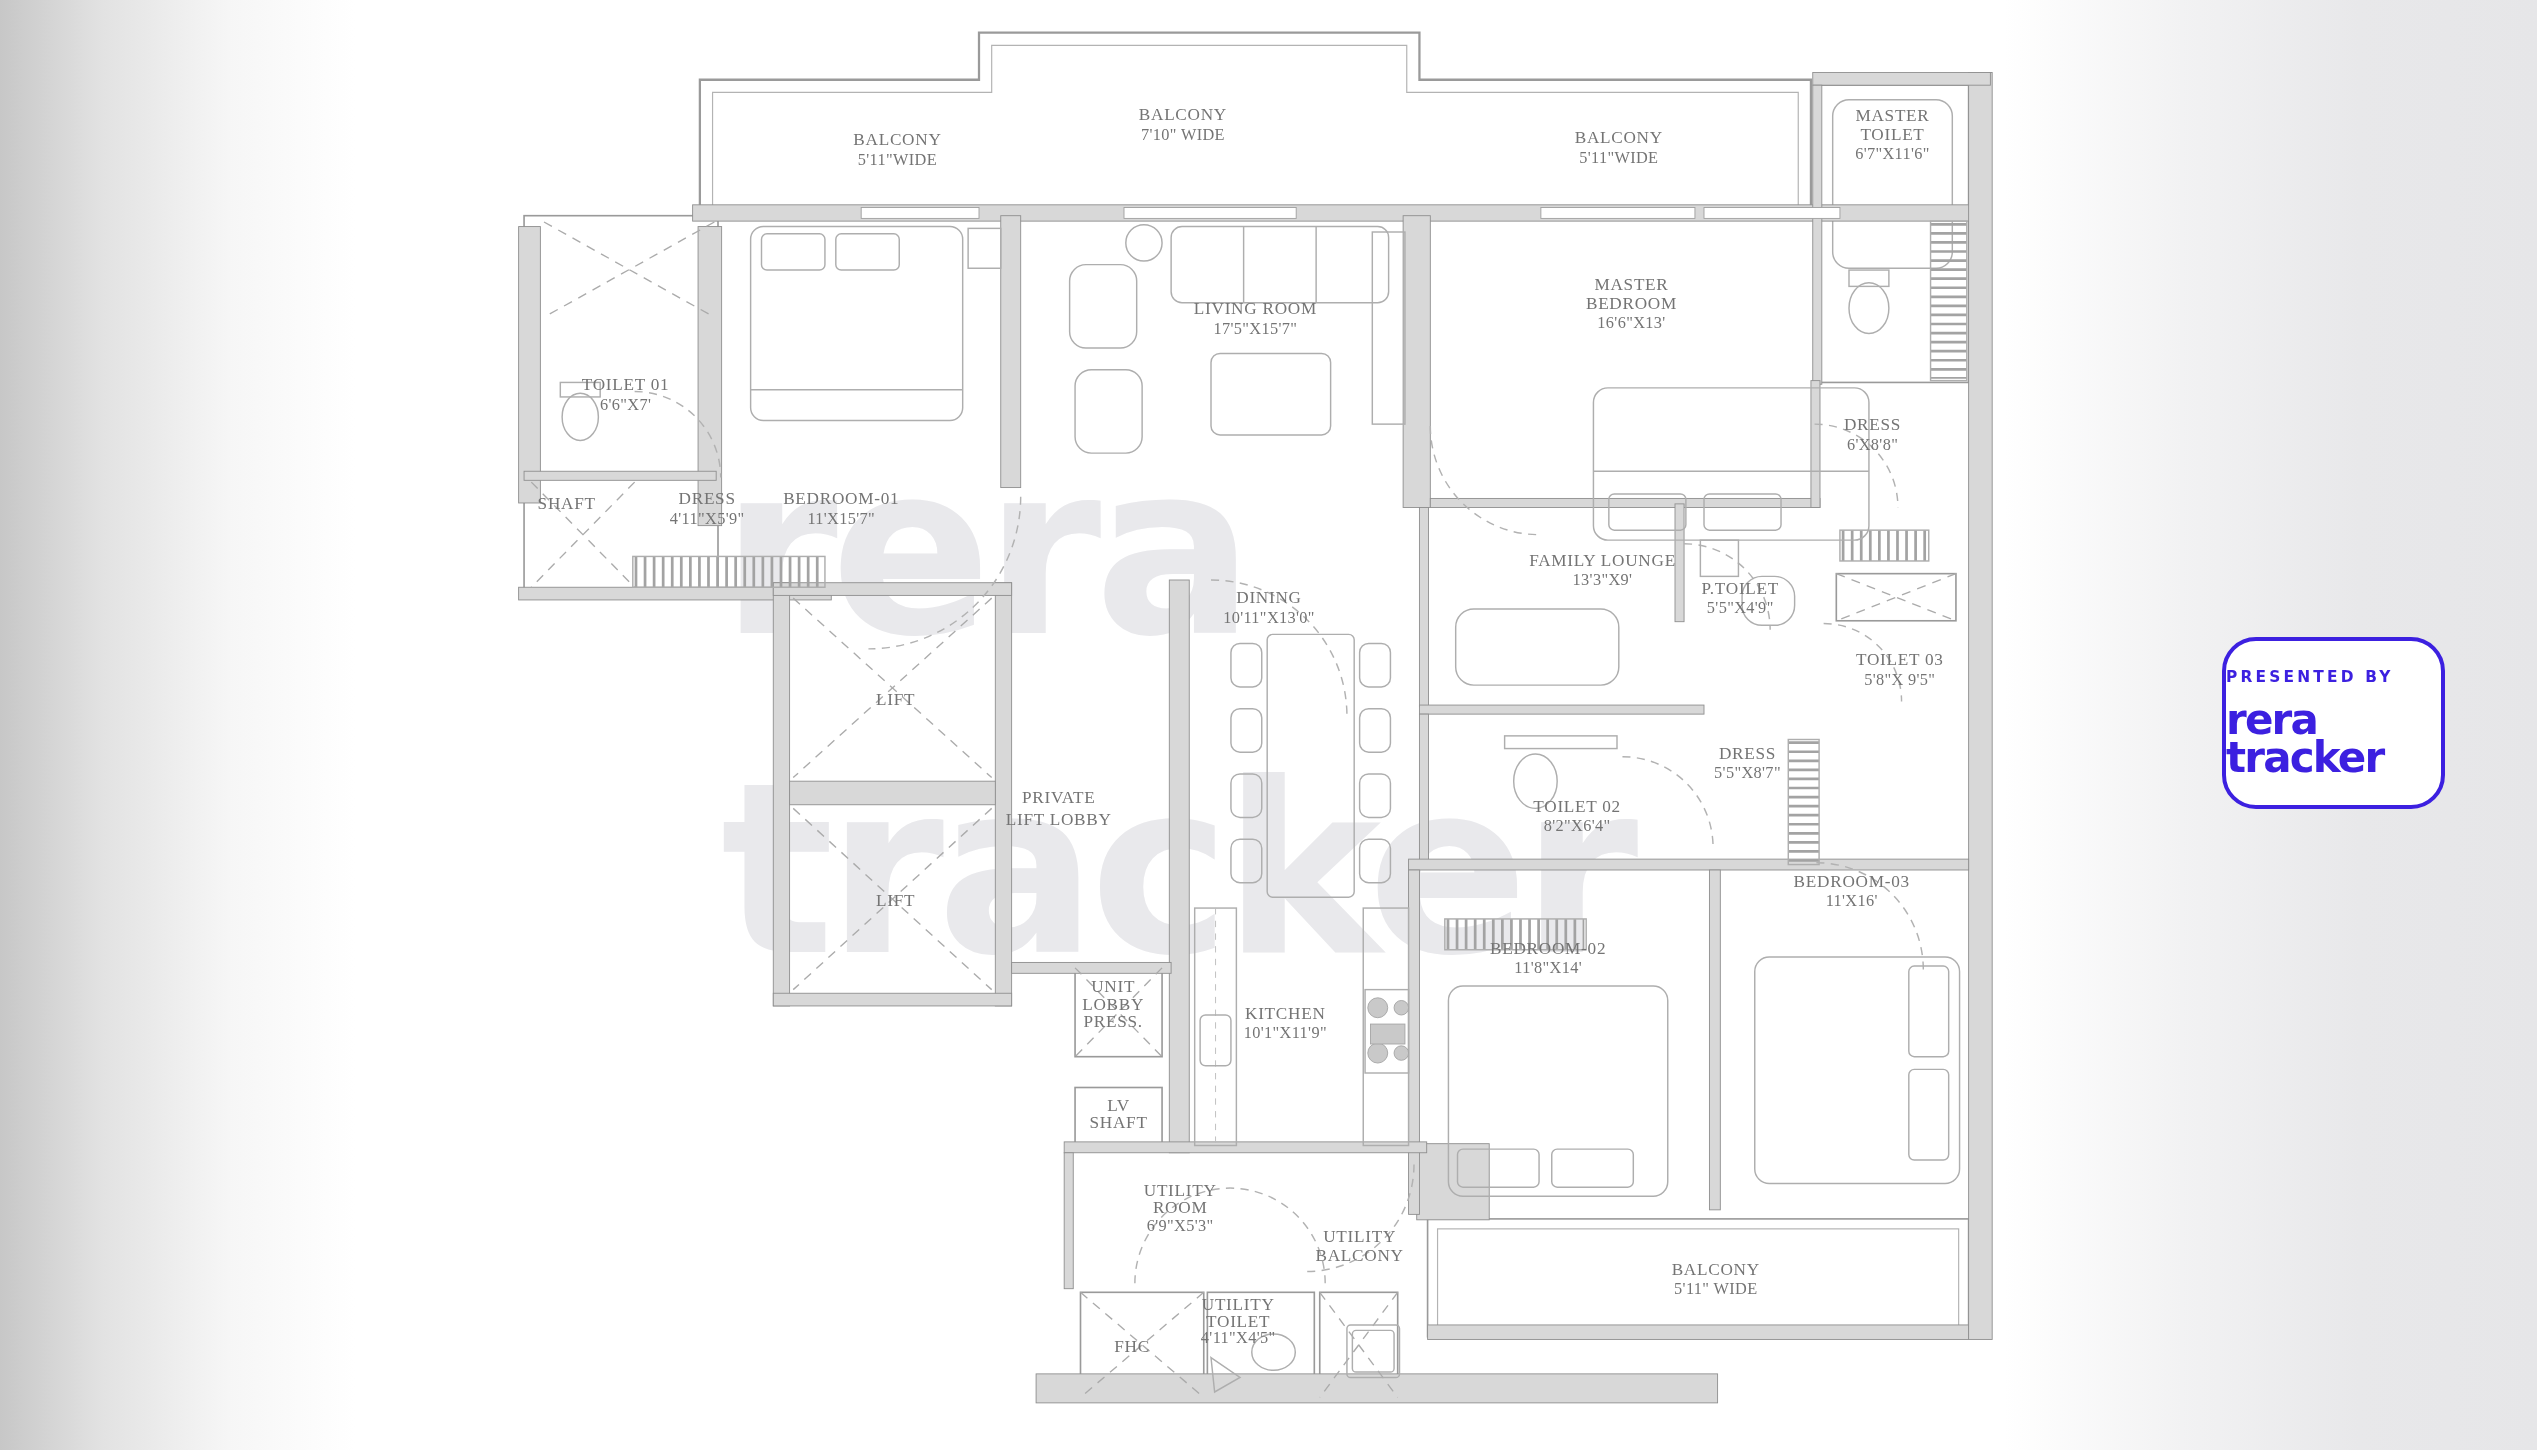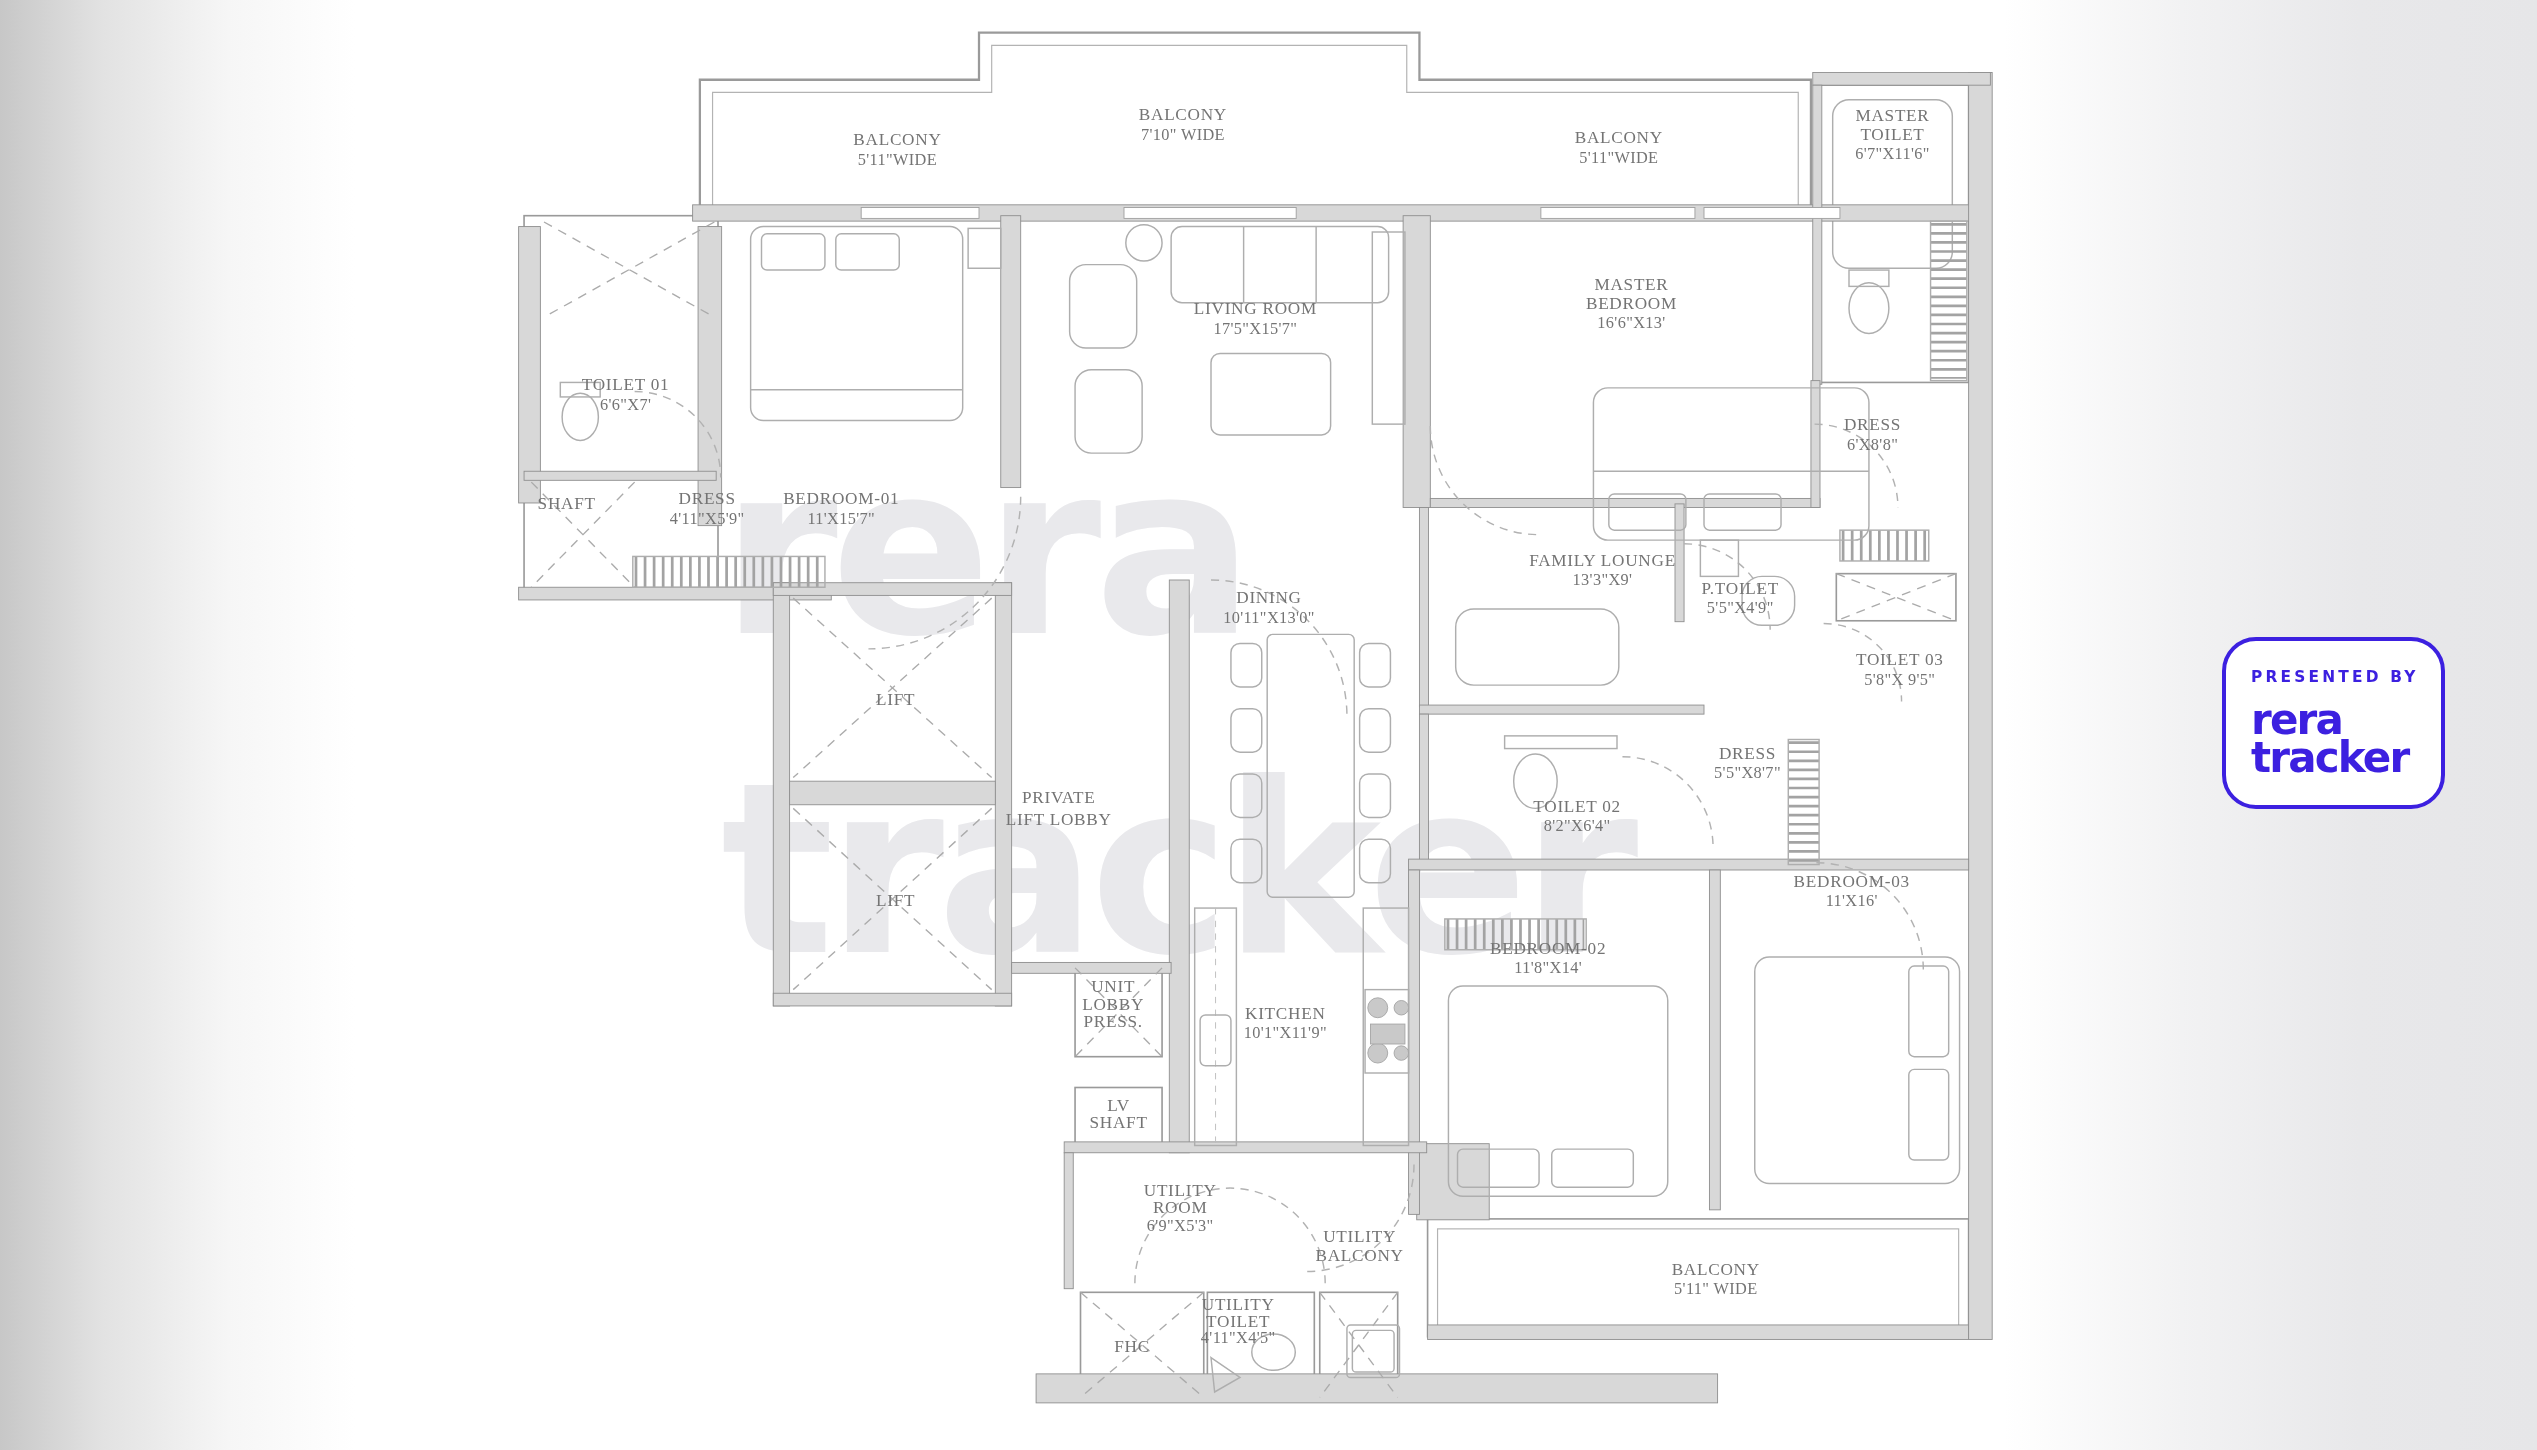--- a/index.html
+++ b/index.html
@@ -19,21 +19,21 @@
   .xdash{fill:none;stroke:#ababab;stroke-width:1.5;stroke-dasharray:10 8;}
   .hatch{fill:none;stroke:#a3a3a3;stroke-dasharray:3 7;}
   .thind{fill:none;stroke:#bcbcbc;stroke-width:1;stroke-dasharray:7 7;}
   .winslot{fill:#ffffff;stroke:#9f9f9f;stroke-width:1;}
   .wm{font-family:"DejaVu Sans",sans-serif;font-weight:800;font-size:262px;letter-spacing:-8px;fill:var(--wm);}
   .rname,.rdim{font-family:"Liberation Serif",serif;fill:var(--label);text-anchor:middle;}
   .rname{font-size:19px;letter-spacing:0.8px;}
   .rdim{font-size:18px;letter-spacing:0.4px;}
   .badge{position:absolute;left:2222px;top:637px;width:223px;height:172px;background:#ffffff;
     border:4.5px solid var(--brand);border-radius:34px;box-sizing:border-box;
-    display:flex;flex-direction:column;justify-content:center;padding-left:25px;}
+    display:flex;flex-direction:column;justify-content:center;}
   .badge .pb{font-family:"DejaVu Sans",sans-serif;font-weight:700;font-size:15.4px;letter-spacing:3.2px;
     color:var(--brand);margin-bottom:14.5px;}
   .badge .brand{font-family:"DejaVu Sans",sans-serif;font-weight:800;font-size:42px;line-height:0.92;
     letter-spacing:-1.8px;color:var(--brand);}
 </style>
 </head>
 <body>
 
 <div class="stage">
 

